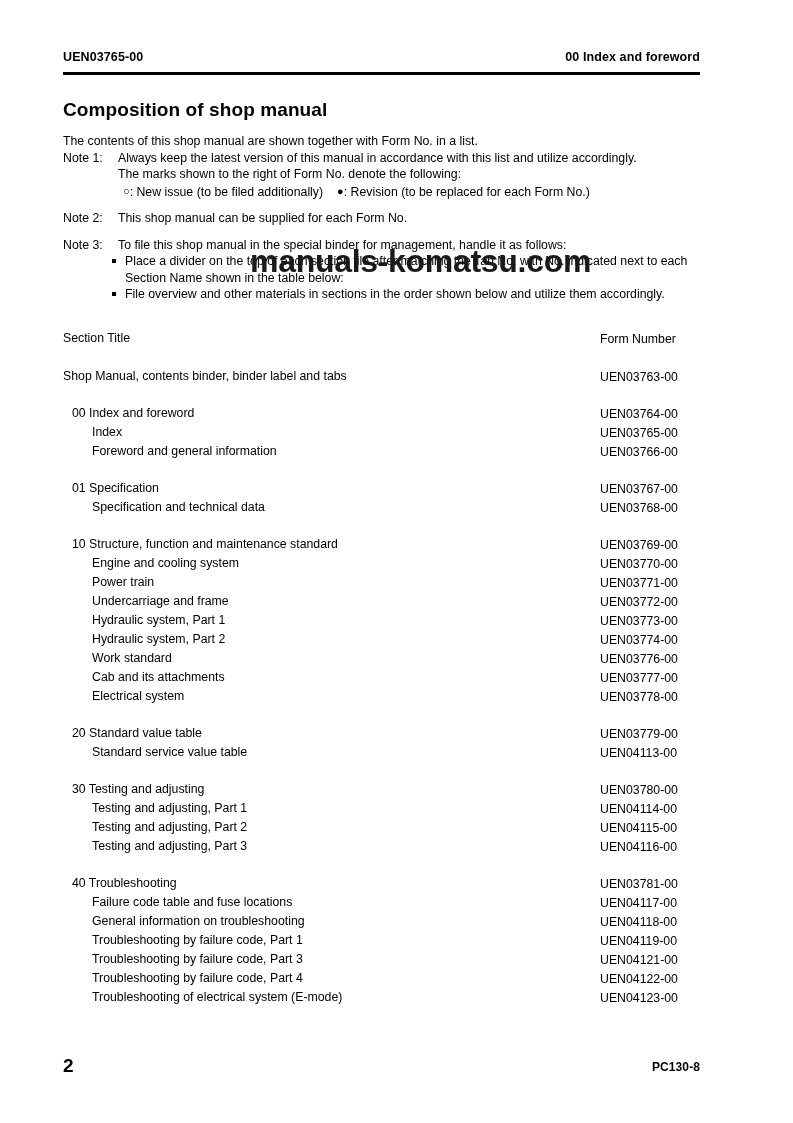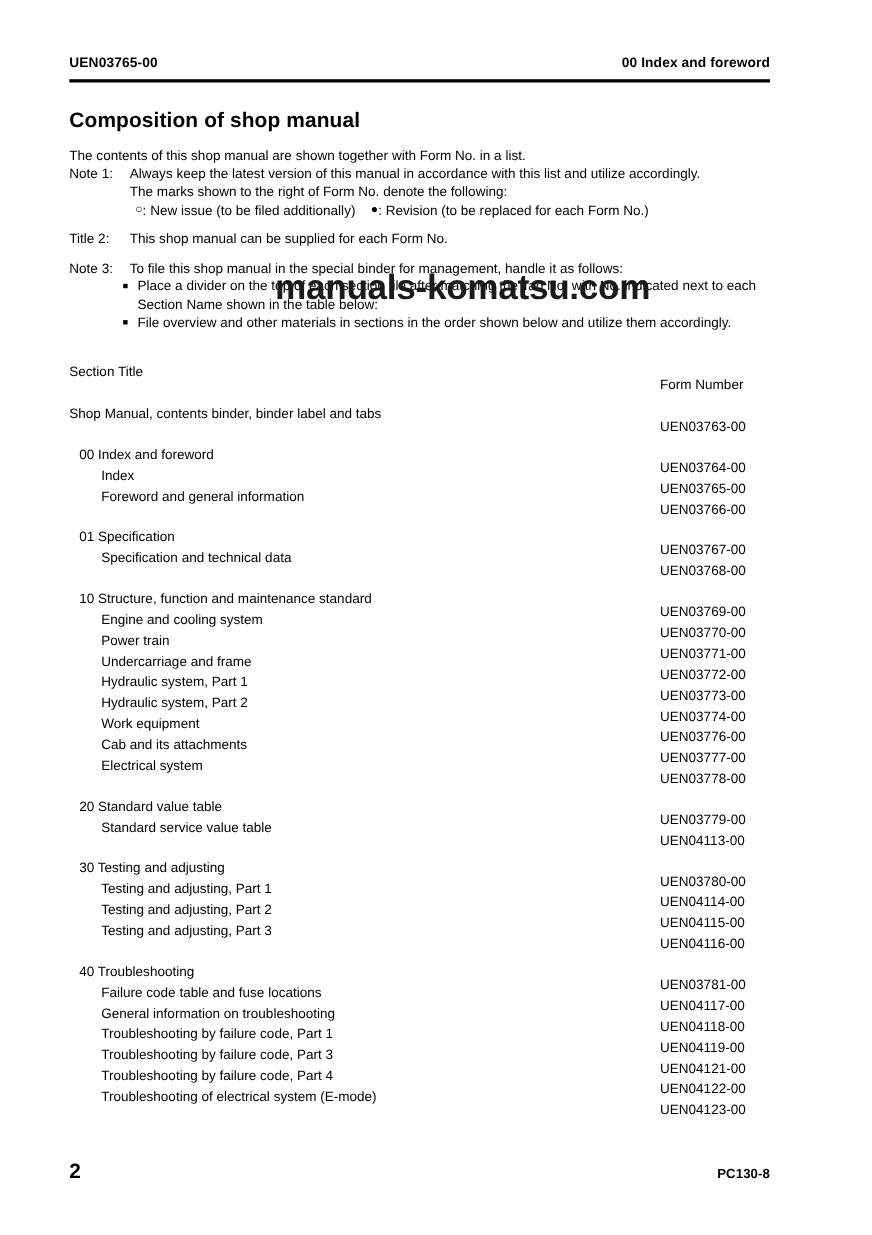--- a/index.html
+++ b/index.html
@@ -134,21 +134,21 @@
     height: 19px;
     line-height: 19px;
     white-space: nowrap;
   }
   .toc-row .title {
     display: inline-block;
   }
   .toc-row .form {
     position: absolute;
     left: 537px;
-    top: 12px;
+    top: 1px;
   }
   .toc-row.lvl-head .title { padding-left: 0px; }
   .toc-row.lvl-sec  .title { padding-left: 9px; }
   .toc-row.lvl-sub  .title { padding-left: 29px; }
   .toc-spacer { height: 18px; }
   .toc-spacer.big { height: 19px; }
 
   
   .watermark {
     position: absolute;
@@ -204,21 +204,21 @@
       </span>
     </div>
 
     <div class="marks-line">
       <span class="mark-sym">○</span><span>: New issue (to be filed additionally)</span><span class="mark-gap"></span><span class="mark-sym">●</span><span>: Revision (to be replaced for each Form No.)</span>
     </div>
 
     <div class="note-gap"></div>
 
     <div class="note-row">
-      <span class="note-label">Title 2:</span>
+      <span class="note-label">Note 2:</span>
       <span class="note-body">
         <p>This shop manual can be supplied for each Form No.</p>
       </span>
     </div>
 
     <div class="note-gap"></div>
 
     <div class="note-row">
       <span class="note-label">Note 3:</span>
       <span class="note-body">
@@ -250,21 +250,21 @@
         <div class="toc-spacer"></div>
         <div class="toc-row lvl-sec"><span class="title">01 Specification</span><span class="form">UEN03767-00</span></div>
         <div class="toc-row lvl-sub"><span class="title">Specification and technical data</span><span class="form">UEN03768-00</span></div>
         <div class="toc-spacer"></div>
         <div class="toc-row lvl-sec"><span class="title">10 Structure, function and maintenance standard</span><span class="form">UEN03769-00</span></div>
         <div class="toc-row lvl-sub"><span class="title">Engine and cooling system</span><span class="form">UEN03770-00</span></div>
         <div class="toc-row lvl-sub"><span class="title">Power train</span><span class="form">UEN03771-00</span></div>
         <div class="toc-row lvl-sub"><span class="title">Undercarriage and frame</span><span class="form">UEN03772-00</span></div>
         <div class="toc-row lvl-sub"><span class="title">Hydraulic system, Part 1</span><span class="form">UEN03773-00</span></div>
         <div class="toc-row lvl-sub"><span class="title">Hydraulic system, Part 2</span><span class="form">UEN03774-00</span></div>
-        <div class="toc-row lvl-sub"><span class="title">Work equipment</span><span class="form">UEN03776-00</span></div>
+        <div class="toc-row lvl-sub"><span class="title">Work standard</span><span class="form">UEN03776-00</span></div>
         <div class="toc-row lvl-sub"><span class="title">Cab and its attachments</span><span class="form">UEN03777-00</span></div>
         <div class="toc-row lvl-sub"><span class="title">Electrical system</span><span class="form">UEN03778-00</span></div>
         <div class="toc-spacer"></div>
         <div class="toc-row lvl-sec"><span class="title">20 Standard value table</span><span class="form">UEN03779-00</span></div>
         <div class="toc-row lvl-sub"><span class="title">Standard service value table</span><span class="form">UEN04113-00</span></div>
         <div class="toc-spacer"></div>
         <div class="toc-row lvl-sec"><span class="title">30 Testing and adjusting</span><span class="form">UEN03780-00</span></div>
         <div class="toc-row lvl-sub"><span class="title">Testing and adjusting, Part 1</span><span class="form">UEN04114-00</span></div>
         <div class="toc-row lvl-sub"><span class="title">Testing and adjusting, Part 2</span><span class="form">UEN04115-00</span></div>
         <div class="toc-row lvl-sub"><span class="title">Testing and adjusting, Part 3</span><span class="form">UEN04116-00</span></div>

